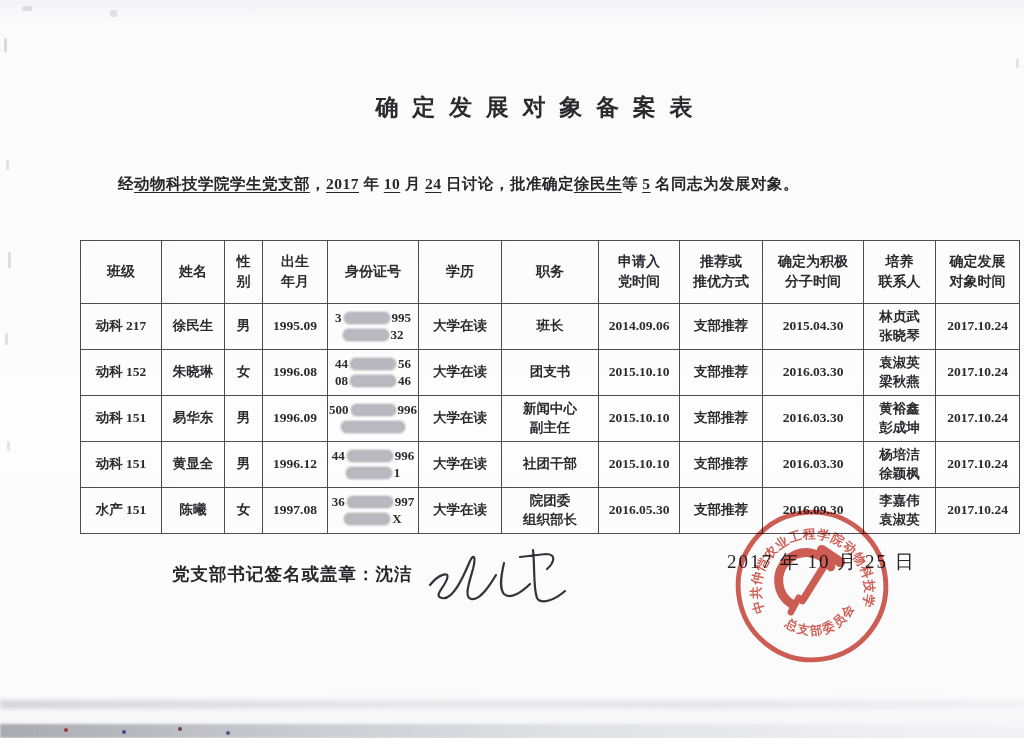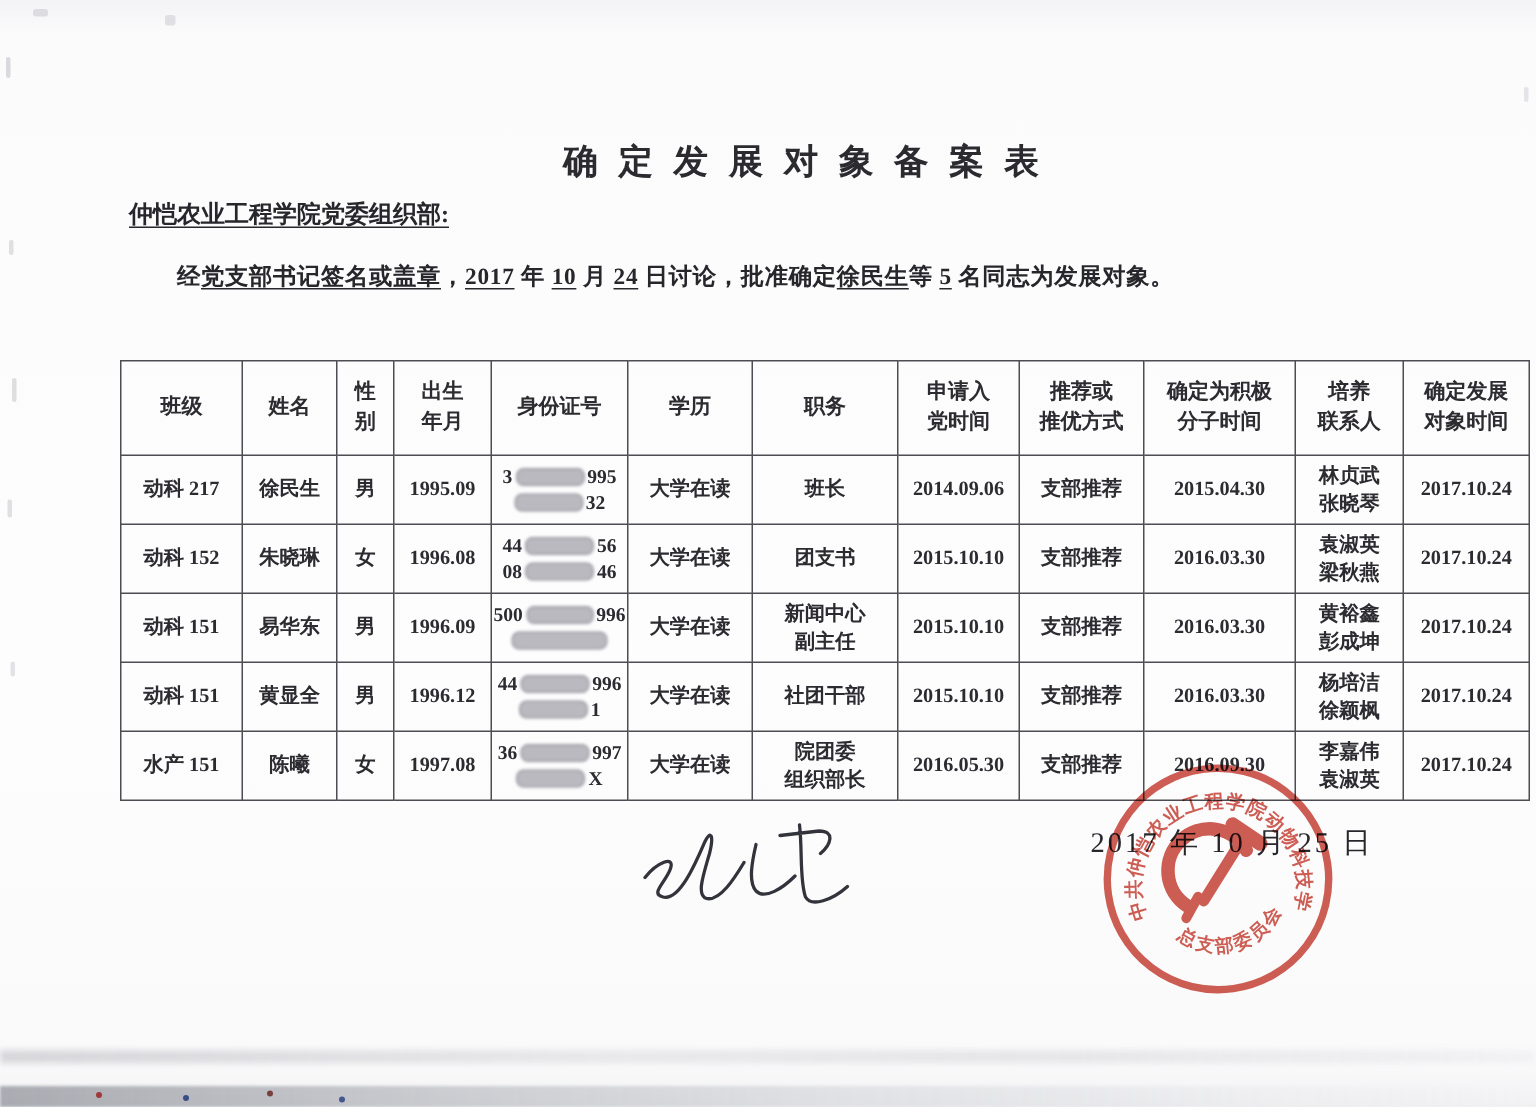--- a/index.html
+++ b/index.html
@@ -81,23 +81,22 @@
   }
   .speck{position:absolute;width:4px;height:4px;border-radius:50%;filter:blur(.5px);}
 </style>
 </head>
 <body>
 
 <div class="paper">
 
   <div class="title">确 定 发 展 对 象 备 案 表</div>
 
-  <div class="addressee">仲恺农业工程学院党委组织部:</div>
-
-  <div class="intro"><span>经</span><span class="u">党支部书记签名或盖章</span><span>，</span><span class="u">2017</span><span> 年 </span><span class="u">10</span><span> 月 </span><span class="u">24</span><span> 日讨论，批准确定</span><span class="u">徐民生</span><span>等 </span><span class="u">5</span><span> 名同志为发展对象。</span></div>
+
+  <div class="intro"><span>经</span><span class="u">动物科技学院学生党支部</span><span>，</span><span class="u">2017</span><span> 年 </span><span class="u">10</span><span> 月 </span><span class="u">24</span><span> 日讨论，批准确定</span><span class="u">徐民生</span><span>等 </span><span class="u">5</span><span> 名同志为发展对象。</span></div>
 
   <table class="record">
     <thead>
       <tr>
           <th>班级</th>
           <th>姓名</th>
           <th>性<br>别</th>
           <th>出生<br>年月</th>
           <th>身份证号</th>
           <th>学历</th>
@@ -226,20 +225,21 @@
           <td>院团委<br>组织部长</td>
           <td>2016.05.30</td>
           <td>支部推荐</td>
           <td>2016.09.30</td>
           <td>李嘉伟<br>袁淑英</td>
           <td>2017.10.24</td>
         </tr>
       </tbody>
   </table>
 
+  <div class="sig-line"><span>党支部书记签名或盖章：</span><span>沈洁</span></div>
 
   <svg class="sig-svg" width="160" height="70" viewBox="0 0 160 70">
     <path d="M10 42 C 18 32, 30 27, 27 36 C 24 45, 13 53, 22 55 C 33 58, 44 32, 50 18
              C 54 10, 56 14, 53 26 C 49 40, 44 54, 51 56 C 60 58, 70 42, 76 32
              M 84 20 C 81 33, 79 45, 84 51 C 90 57, 102 49, 110 41
              M 100 14 L 126 11 C 137 11, 134 20, 127 26
              M 113 7 C 115 24, 113 44, 117 55 C 121 62, 135 57, 145 48" fill="none" stroke="#33343b" stroke-width="2.2" stroke-linecap="round"></path>
   </svg>
 
   <div class="date-line">2017 年 10 月 25 日</div>

